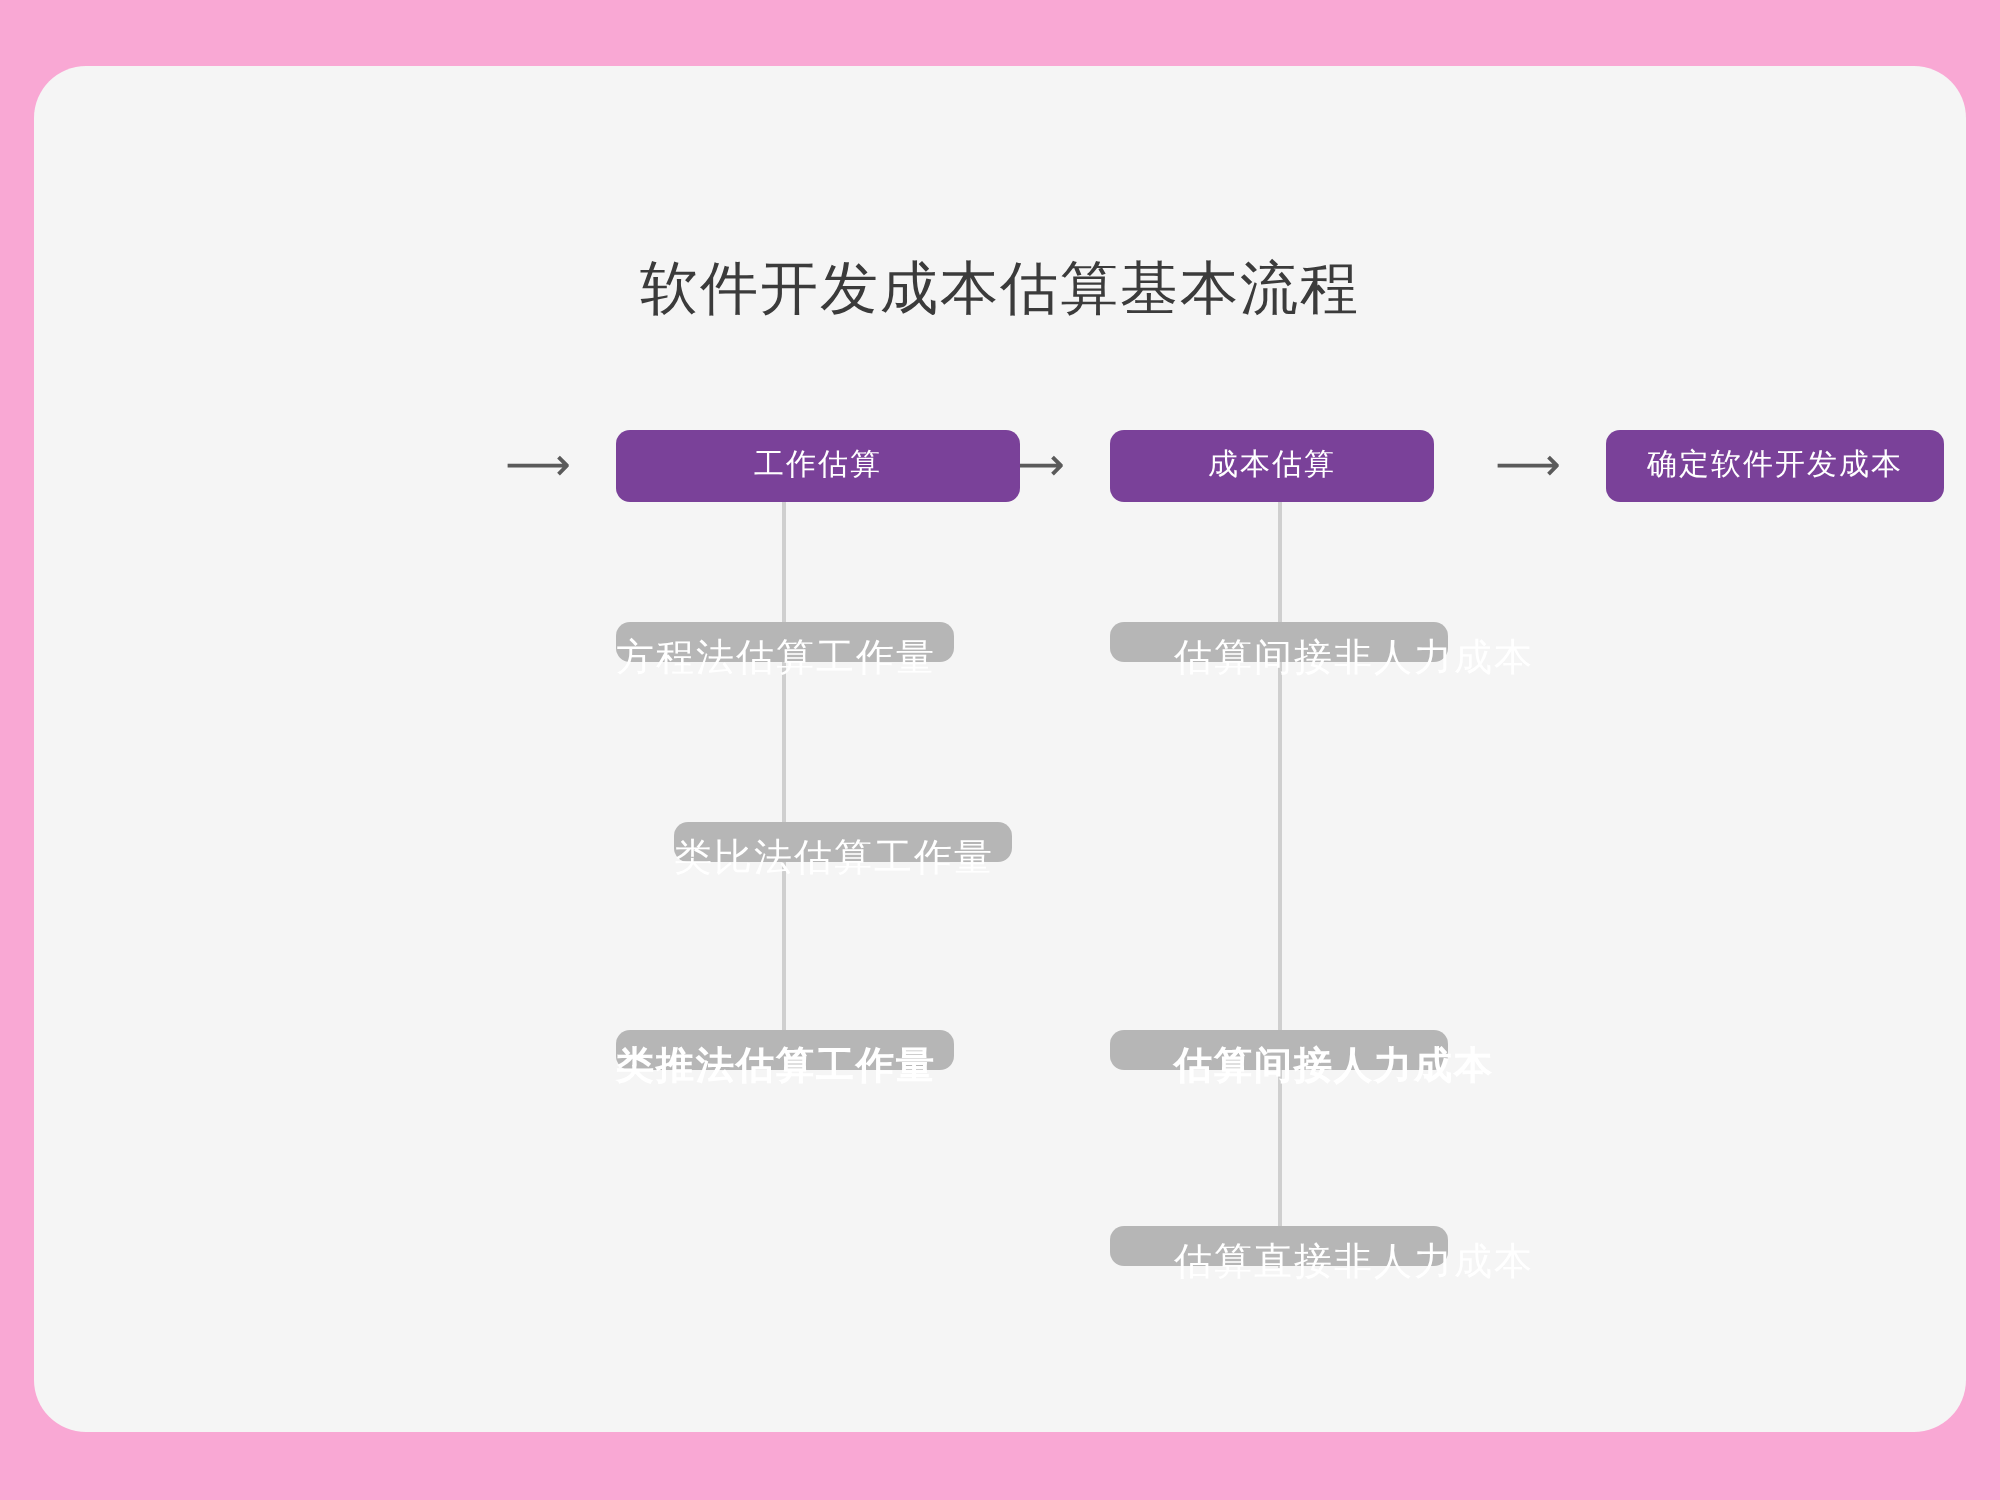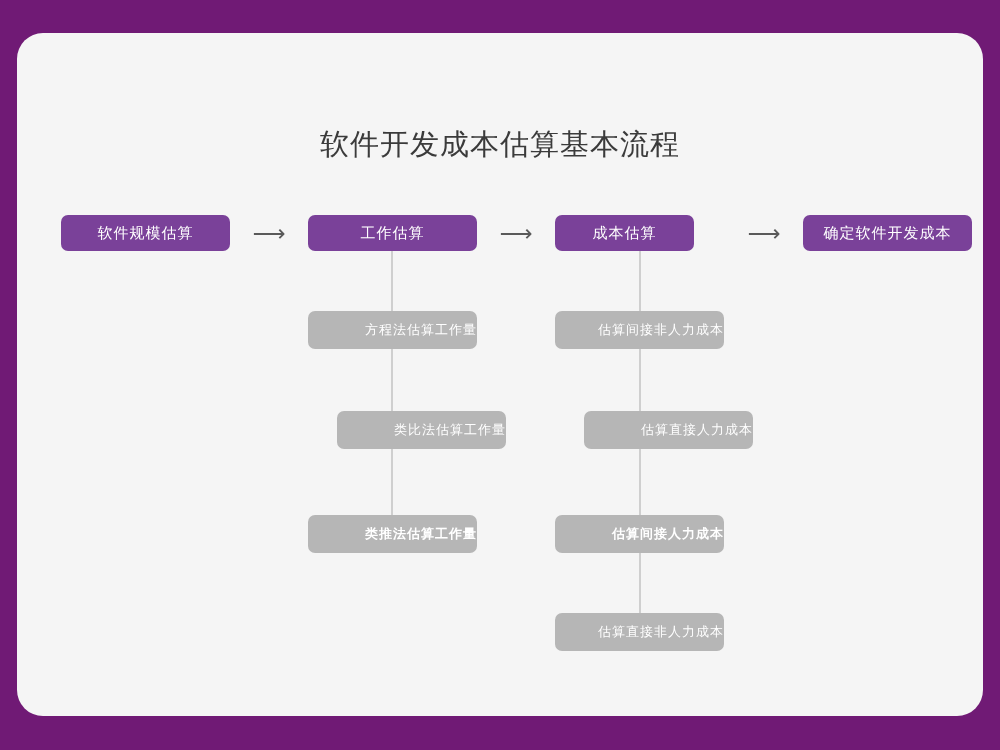--- a/index.html
+++ b/index.html
@@ -9,21 +9,21 @@
     height: 750px;
     background: #ffffff;
     font-family: "Liberation Sans", "DejaVu Sans", sans-serif;
     overflow: hidden;
   }
 
   #canvas {
     position: relative;
     width: 1000px;
     height: 750px;
-    background: #701a75;
+    background: #f9a8d4;
   }
 
   
   .card {
     position: absolute;
     left: 17px;
     top: 33px;
     width: 966px;
     height: 683px;
     background: #f5f5f5;
@@ -53,22 +53,22 @@
     color: #ffffff;
     font-size: 15px;
     line-height: 36px;
     text-align: center;
     letter-spacing: 1px;
     white-space: nowrap;
     z-index: 3;
   }
 
   .stage-1 { left: 44px;  top: 182px; width: 169px; }
-  .stage-2 { left: 291px; top: 182px; width: 169px; }
-  .stage-3 { left: 538px; top: 182px; width: 139px; }
+  .stage-2 { left: 291px; top: 182px; width: 202px; }
+  .stage-3 { left: 538px; top: 182px; width: 162px; }
   .stage-4 { left: 786px; top: 182px; width: 169px; }
 
   
   .flow-arrow {
     position: absolute;
     top: 182px;
     height: 36px;
     line-height: 36px;
     width: 78px;
     text-align: center;
@@ -87,28 +87,28 @@
     width: 2px;
     background: #cfcfcf;
     z-index: 1;
   }
   .connector-left  { left: 374px; top: 217px; height: 282px; }
   .connector-right { left: 622px; top: 217px; height: 384px; }
 
   
   .substep {
     position: absolute;
-    height: 38px;
+    height: 20px;
     width: 169px;
     border-radius: 7px;
     background: #b6b6b6;
     color: #ffffff;
-    font-size: 13px;
+    font-size: 19px;
     line-height: 38px;
-    text-align: right;
+    text-align: left;
     letter-spacing: 1px;
     white-space: nowrap;
     z-index: 3;
   }
 
   .col-left  { left: 291px; }
   .col-right { left: 538px; padding-left: 32px; }
 
   .row-1 { top: 278px; }
   .row-2 { top: 378px; margin-left: 29px; }
@@ -120,37 +120,35 @@
 
 <div id="canvas">
 
   <div class="card">
 
     <div class="title">软件开发成本估算基本流程</div>
 
     <div class="connector connector-left"></div>
     <div class="connector connector-right"></div>
 
-    <div class="stage stage-1">软件规模估算</div>
 
     <div class="flow-arrow arrow-1">⟶</div>
 
     <div class="stage stage-2">工作估算</div>
 
     <div class="flow-arrow arrow-2">⟶</div>
 
     <div class="stage stage-3">成本估算</div>
 
     <div class="flow-arrow arrow-3">⟶</div>
 
     <div class="stage stage-4">确定软件开发成本</div>
 
     <div class="substep col-left row-1">方程法估算工作量</div>
     <div class="substep col-left row-2">类比法估算工作量</div>
     <div class="substep col-left row-3">类推法估算工作量</div>
 
     <div class="substep col-right row-1">估算间接非人力成本</div>
-    <div class="substep col-right row-2">估算直接人力成本</div>
     <div class="substep col-right row-4">估算直接非人力成本</div>
     <div class="substep col-right row-3">估算间接人力成本</div>
 
   </div>
 </div>
 
 </body></html>

